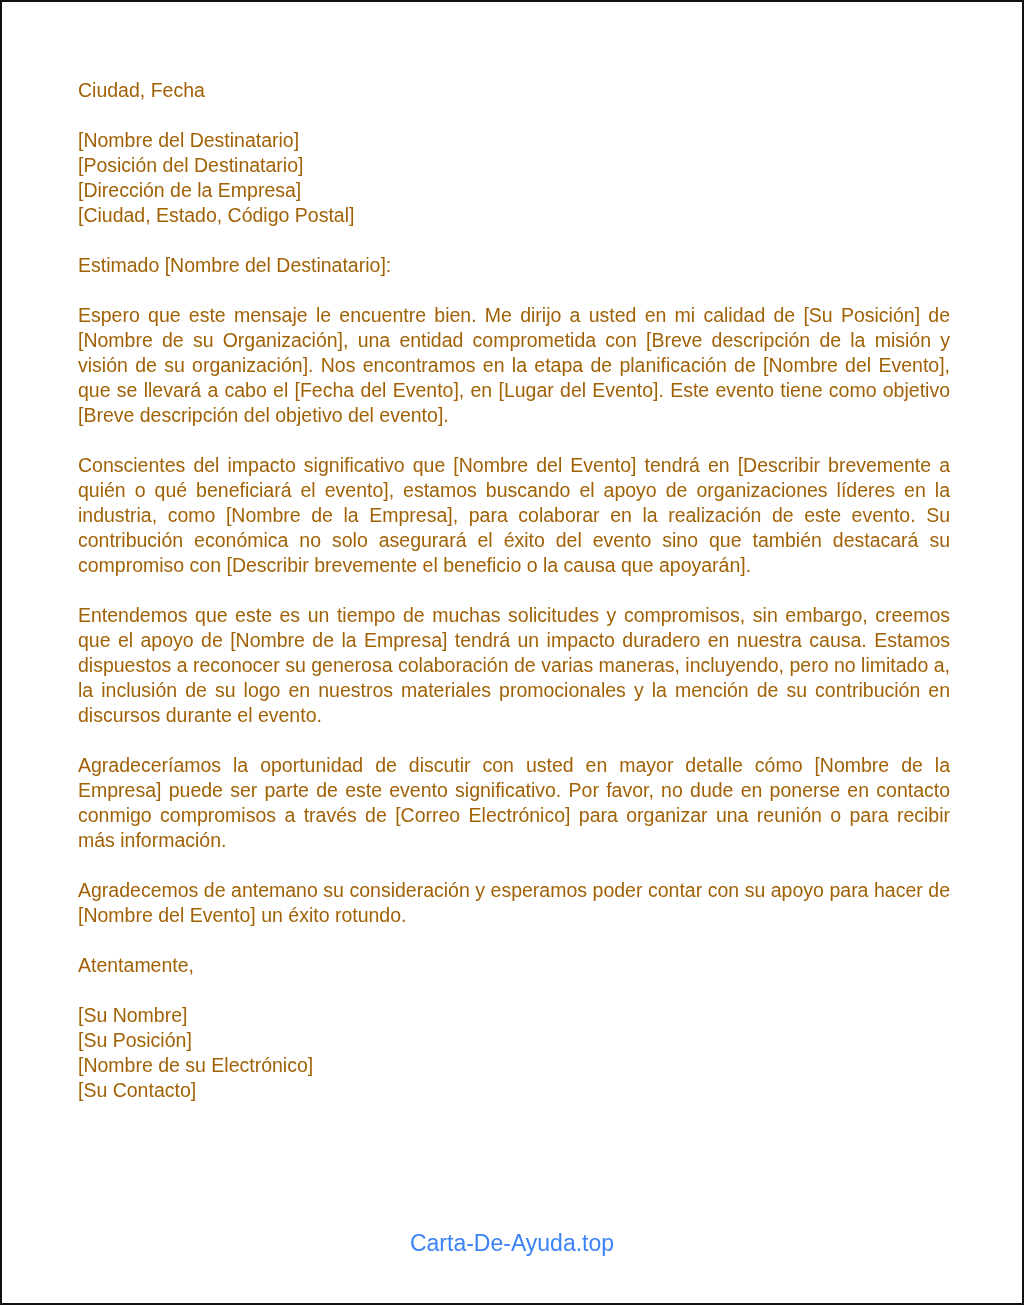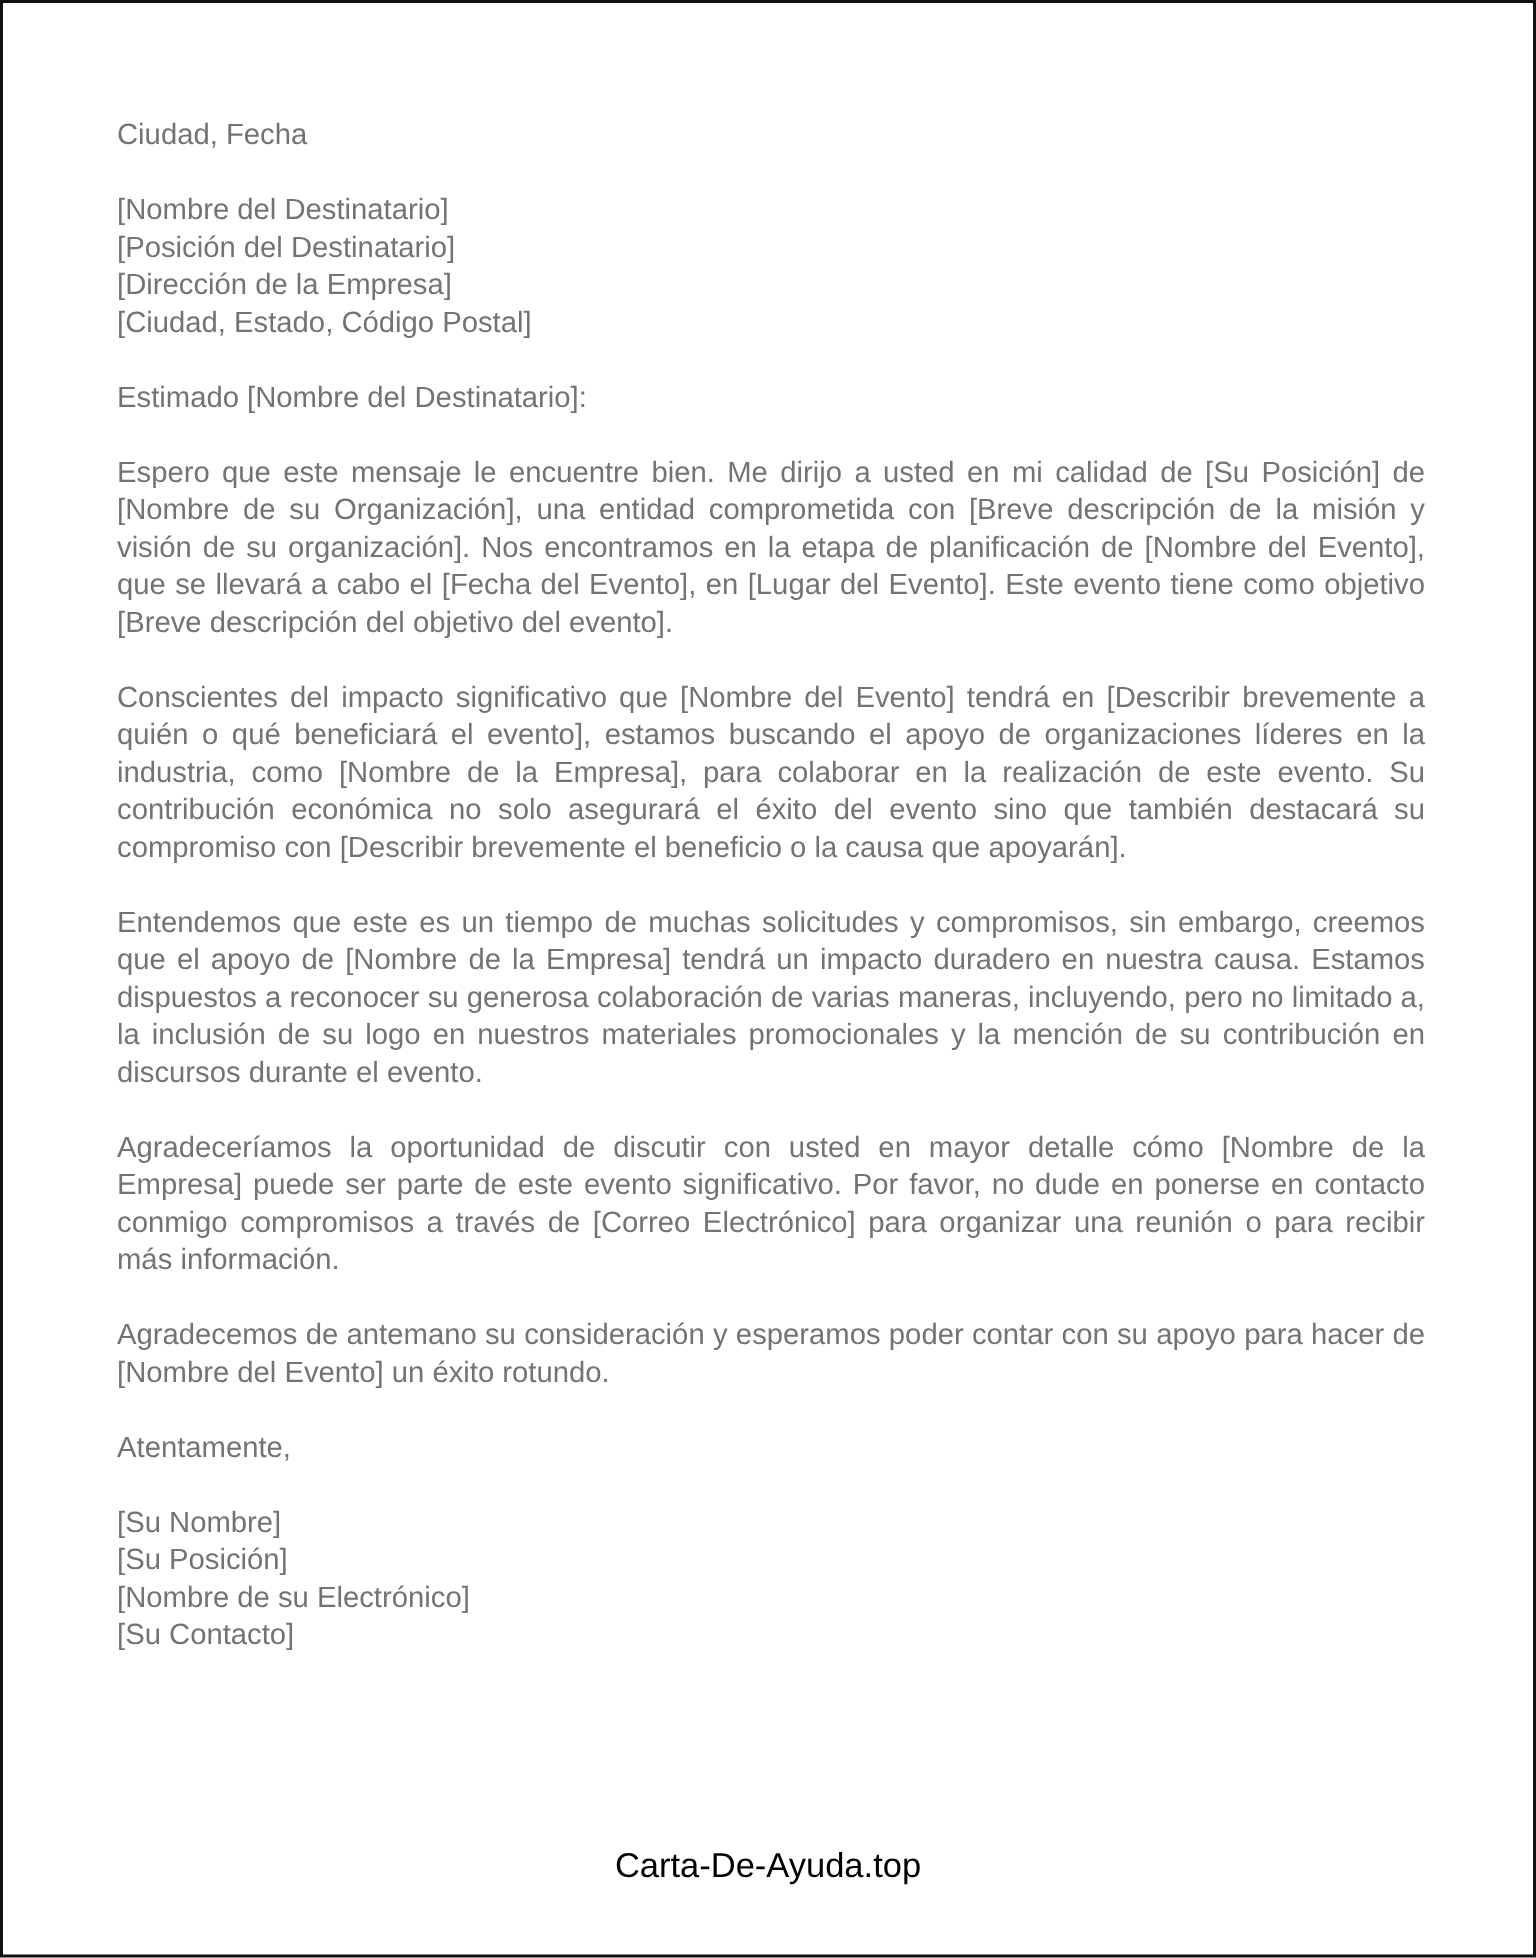--- a/index.html
+++ b/index.html
@@ -10,33 +10,33 @@
     border: 2px solid #111111;
     background: #ffffff;
   }
   .letter {
     position: absolute;
     left: 76px; top: 76px;
     width: 872px;
     font-family: "Liberation Sans", sans-serif;
     font-size: 19.5px;
     line-height: 25px;
-    color: #737373;
+    color: #a16207;
   }
   .line { display: block; white-space: nowrap; }
   .block { margin: 0 0 25px 0; }
   .para { margin: 0 0 25px 0; text-align: justify; text-align-last: left; }
   .footer {
     position: absolute;
     left: 0; right: 0; top: 1227px;
     text-align: center;
     font-family: "Liberation Sans", sans-serif;
     font-size: 23px;
     line-height: 28px;
-    color: #000000;
+    color: #3b82f6;
   }
 </style>
 </head>
 <body>
 
 <div class="page">
   <div class="letter">
     <div class="block">
       <span class="line">Ciudad, Fecha</span>
     </div>

